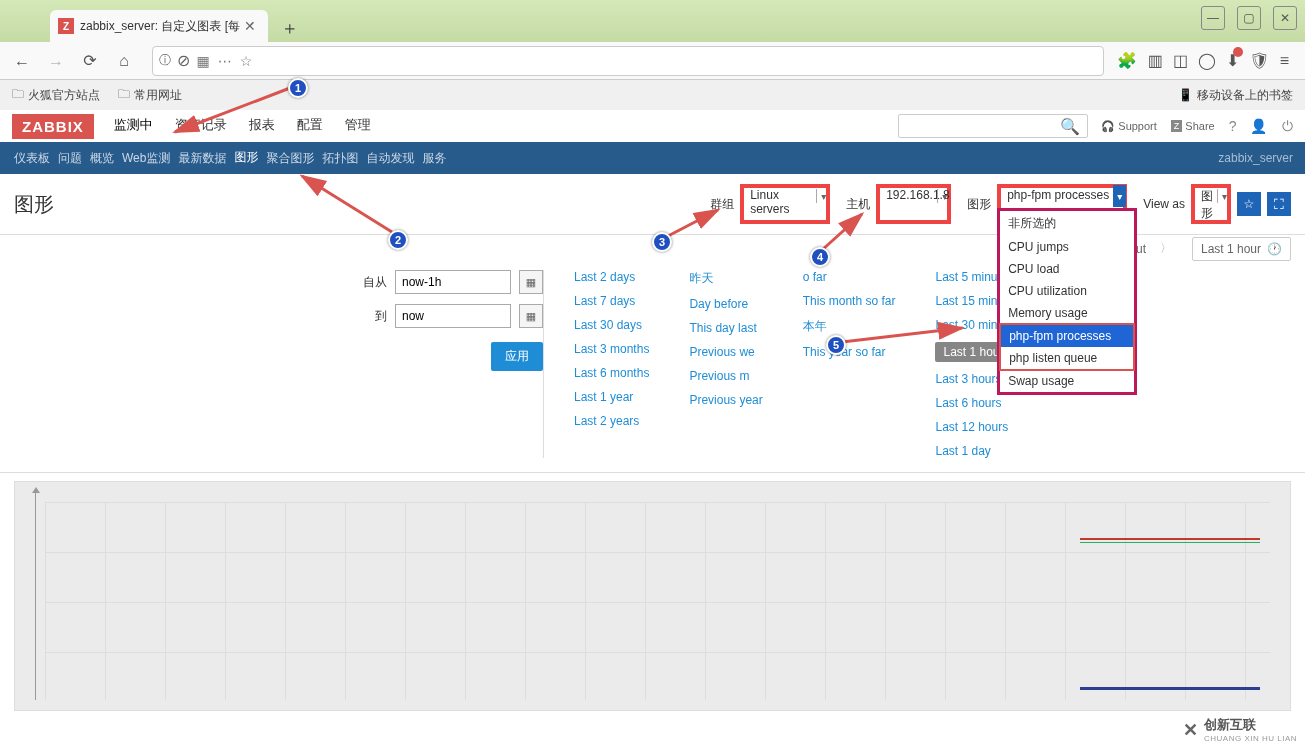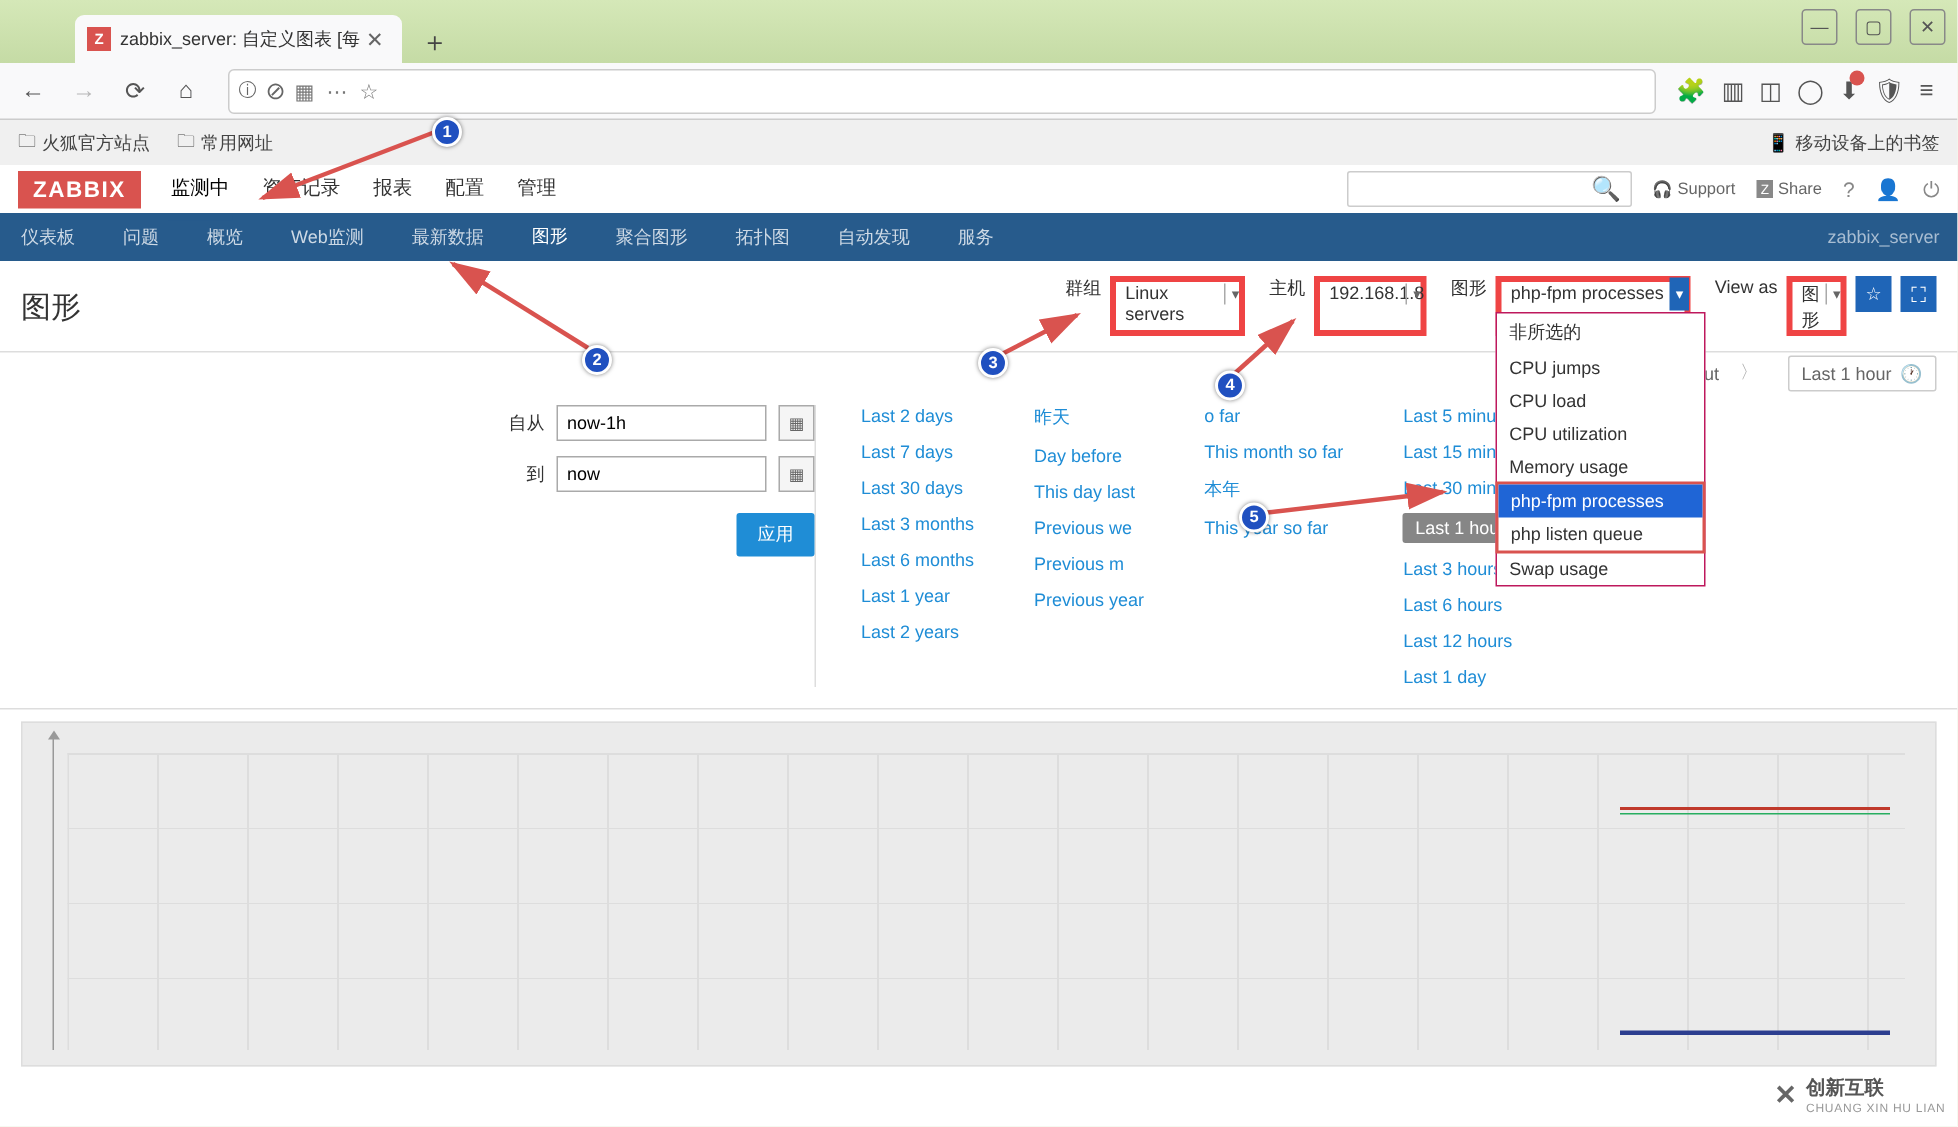--- a/index.html
+++ b/index.html
@@ -37,59 +37,59 @@
 .logo { background: #d9534f; color: #fff; font-weight: bold; padding: 4px 10px; font-size: 15px; letter-spacing: 1px; }
 .main-menu { display: flex; gap: 18px; margin-left: 18px; font-size: 13px; }
 .main-menu-item { color: #333; cursor: pointer; padding: 10px 2px; }
 .main-menu-item.active { border-bottom: 3px solid #275b8c; color: #000; }
 .header-right { margin-left: auto; display: flex; align-items: center; gap: 14px; }
 .search-box { width: 190px; height: 24px; border: 1px solid #ccc; border-radius: 2px; display: flex; align-items: center; padding: 0 6px; }
 .search-box input { border: none; outline: none; flex: 1; font-size: 12px; }
 .header-link { font-size: 11px; color: #666; display: flex; align-items: center; gap: 3px; cursor: pointer; }
 .header-icon { color: #888; font-size: 14px; cursor: pointer; }
 
-.sub-menu { height: 32px; background: #275b8c; display: flex; align-items: center; padding: 0 12px; gap: 28px; font-size: 12px; color: #cdd9e5; }
+.sub-menu { height: 32px; background: #275b8c; display: flex; align-items: center; padding: 0 12px; gap: 4px; font-size: 12px; color: #cdd9e5; }
 .sub-menu-item { cursor: pointer; padding: 9px 2px; }
 .sub-menu-item.active { color: #fff; border-bottom: 2px solid #fff; }
 .sub-menu-right { margin-left: auto; color: #a8bdd2; }
 
 .filter-bar { padding: 10px 14px; display: flex; align-items: center; }
 .page-title { font-size: 20px; color: #333; }
-.filters { margin-left: auto; display: flex; align-items: flex-start; gap: 6px; font-size: 12px; color: #333; }
+.filters { margin-left: auto; display: flex; align-items: center; gap: 6px; font-size: 12px; color: #333; }
 .filters label { margin-left: 10px; }
 select.filter-select, .filter-display { height: 40px; border: 4px solid #ef4444; font-size: 12px; padding: 0 7px 0 6px; background: #fff; position: relative; }
 .dropdown-wrap { position: relative; display: inline-block; }
 .dropdown-wrap .caret { position: absolute; right: 4px; top: 5px; font-size: 10px; color: #666; pointer-events: none; border-left: 1px solid #aaa; padding-left: 4px; height: 14px; display: flex; align-items: center; }
 .icon-btn { width: 24px; height: 24px; background: #1f65b7; color: #fff; display: flex; align-items: center; justify-content: center; font-size: 12px; cursor: pointer; }
 .icon-btn.star { background: #1f65b7; }
 .icon-btn.expand { background: #1f65b7; font-size: 14px; }
 
 .time-panel { background: #fff; border-bottom: 1px solid #ddd; padding: 8px 14px 14px; position: relative; }
 .time-tab-right { border: 1px solid #ccc; border-radius: 2px; padding: 4px 8px; display: flex; align-items: center; gap: 6px; }
 .time-body { display: flex; }
 .time-inputs { flex: 0 0 530px; display: flex; flex-direction: column; gap: 10px; align-items: flex-end; border-right: 1px solid #ddd; }
 .time-row { display: flex; align-items: center; gap: 8px; font-size: 12px; color: #333; }
-.time-row input { width: 140px; height: 24px; border: 1px solid #aaa; padding: 0 6px; font-size: 12px; }
+.time-row input { width: 116px; height: 24px; border: 1px solid #aaa; padding: 0 6px; font-size: 12px; }
 .cal-btn { width: 24px; height: 24px; border: 1px solid #aaa; background: #f5f5f5; display: flex; align-items: center; justify-content: center; font-size: 11px; cursor: pointer; color: #666; }
 .apply-btn { background: #1f8dd6; color: #fff; border: none; padding: 6px 14px; font-size: 12px; cursor: pointer; border-radius: 2px; margin-top: 4px; }
 .time-presets { flex: 1; display: flex; gap: 40px; padding-left: 30px; font-size: 12px; }
 .preset-col { display: flex; flex-direction: column; gap: 10px; }
 .preset-link { color: #1f8dd6; cursor: pointer; }
 .preset-link.active { background: #868686; color: #fff; padding: 3px 8px; border-radius: 2px; }
 
 .chart-area { background: #ebebeb; margin: 8px 14px; height: 230px; border: 1px solid #ddd; position: relative; }
 .chart-axis { position: absolute; left: 20px; top: 10px; bottom: 10px; width: 1px; background: #999; }
 .chart-axis::before { content: ""; position: absolute; top: -5px; left: -3px; width: 0; height: 0; border-left: 4px solid transparent; border-right: 4px solid transparent; border-bottom: 6px solid #999; }
 .chart-grid { position: absolute; left: 30px; right: 20px; top: 20px; bottom: 10px; background: repeating-linear-gradient(to right, #ddd 0, #ddd 1px, transparent 1px, transparent 60px), repeating-linear-gradient(to bottom, #ddd 0, #ddd 1px, transparent 1px, transparent 50px); }
 .chart-line-red { position: absolute; right: 30px; top: 56px; width: 180px; height: 2px; background: #c0392b; }
 .chart-line-green { position: absolute; right: 30px; top: 60px; width: 180px; height: 1px; background: #27ae60; }
 .chart-line-blue { position: absolute; right: 30px; bottom: 20px; width: 180px; height: 3px; background: #2c3e8f; }
 
 
-.dropdown-menu { position: absolute; top: 24px; left: 0; width: 140px; background: #fff; border: 1px solid #be185d; z-index: 10; }
+.dropdown-menu { position: absolute; top: 24px; left: 0; width: 140px; background: #fff; border: 3px solid #be185d; z-index: 10; }
 .dd-item { padding: 4px 8px; font-size: 12px; color: #333; cursor: pointer; }
 .dd-item.selected { background: #1f65d6; color: #fff; }
 
 
 .anno { position: absolute; width: 20px; height: 20px; border-radius: 50%; background: #2050c0; color: #fff; font-size: 11px; font-weight: bold; display: flex; align-items: center; justify-content: center; border: 2px solid #fff; box-shadow: 0 0 3px rgba(0,0,0,.5); z-index: 50; }
 .arrow { position: absolute; z-index: 40; pointer-events: none; }
 
 
 .watermark { position: absolute; right: 8px; bottom: 8px; display: flex; align-items: center; gap: 6px; font-size: 11px; color: #888; }
 .watermark .wm-logo { font-size: 18px; color: #666; font-weight: bold; }

